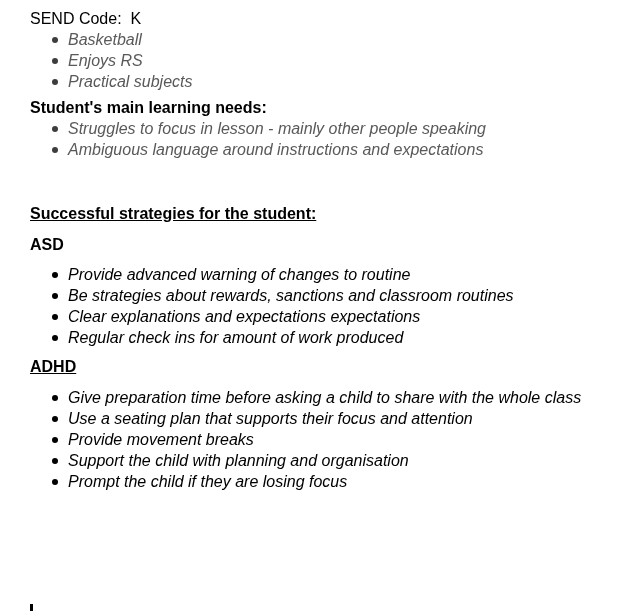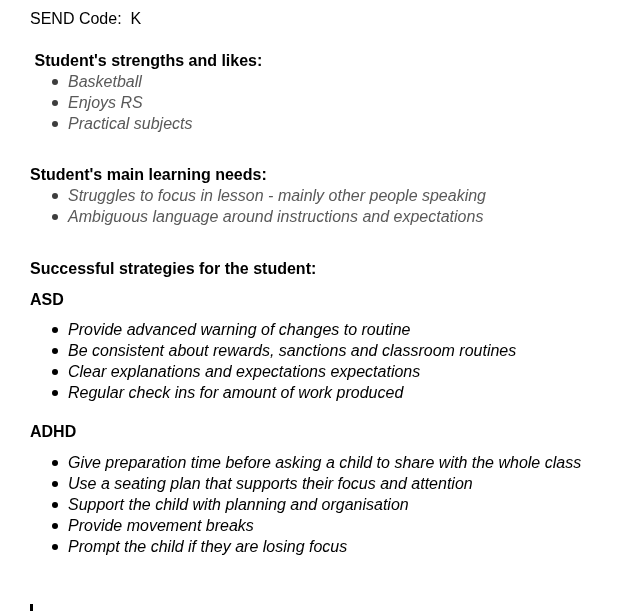--- a/index.html
+++ b/index.html
@@ -24,27 +24,27 @@
     padding: 8px 8px 0 30px;
   }
   .hdr-line {
     white-space: pre-wrap;
   }
   .heading {
     font-weight: bold;
     white-space: pre-wrap;
   }
   .heading.strengths { margin-top: 21px; }
-  .heading.needs     { margin-top: 30px; }
-  .heading.strategies{ margin-top: 31px; }
+  .heading.needs     { margin-top: 5px; }
+  .heading.strategies{ margin-top: 43px; text-decoration: underline; }
   .group-label {
     font-weight: bold;
   }
   .group-label.asd  { margin-top: 10px; }
-  .group-label.adhd { margin-top: 18px; }
+  .group-label.adhd { margin-top: 8px; text-decoration: underline; }
   ul {
     list-style: none;
     margin: 0;
     padding: 0;
     font-style: italic;
   }
   ul.strategy-list.asd  { margin-top: 9px; }
   ul.strategy-list.adhd { margin-top: 10px; }
   li {
     position: relative;
@@ -74,47 +74,46 @@
 </style>
 </head>
 <body>
 
 <div class="doc">
 
   <div class="hdr">
     <div class="hdr-line">SEND Code:  K</div>
   </div>
 
-  <div class="heading strengths"> Student's strengths and likes:</div>
   <ul class="gray-list">
     <li>Basketball</li>
     <li>Enjoys RS</li>
     <li>Practical subjects</li>
   </ul>
 
   <div class="heading needs">Student's main learning needs:</div>
   <ul class="gray-list">
     <li>Struggles to focus in lesson - mainly other people speaking</li>
     <li>Ambiguous language around instructions and expectations</li>
   </ul>
 
   <div class="heading strategies">Successful strategies for the student:</div>
 
   <div class="group-label asd">ASD</div>
   <ul class="strategy-list asd">
     <li>Provide advanced warning of changes to routine</li>
-    <li>Be consistent about rewards, sanctions and classroom routines</li>
+    <li>Be strategies about rewards, sanctions and classroom routines</li>
     <li>Clear explanations and expectations expectations</li>
     <li>Regular check ins for amount of work produced</li>
   </ul>
 
   <div class="group-label adhd">ADHD</div>
   <ul class="strategy-list adhd">
     <li>Give preparation time before asking a child to share with the whole class</li>
     <li>Use a seating plan that supports their focus and attention</li>
+    <li>Provide movement breaks</li>
     <li>Support the child with planning and organisation</li>
-    <li>Provide movement breaks</li>
     <li>Prompt the child if they are losing focus</li>
   </ul>
 
   <div class="text-cursor"></div>
 
 </div>
 
 </body></html>

